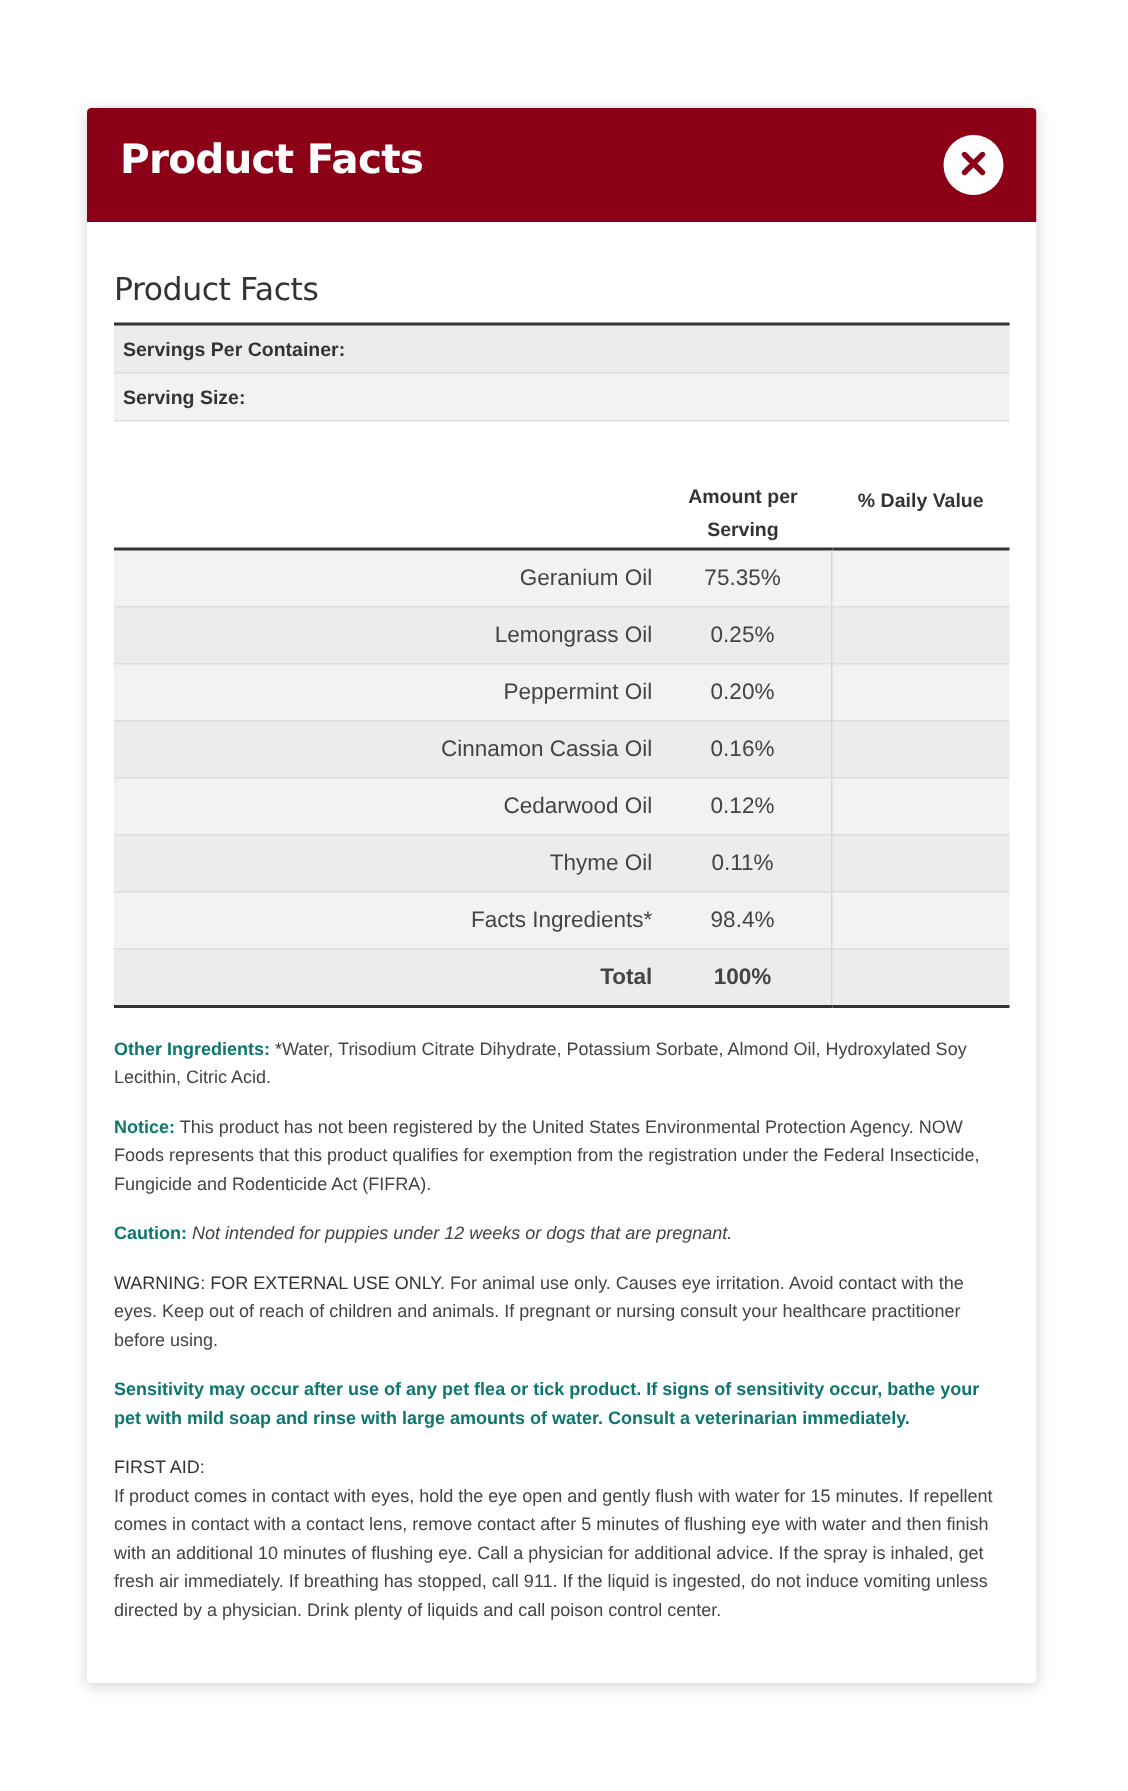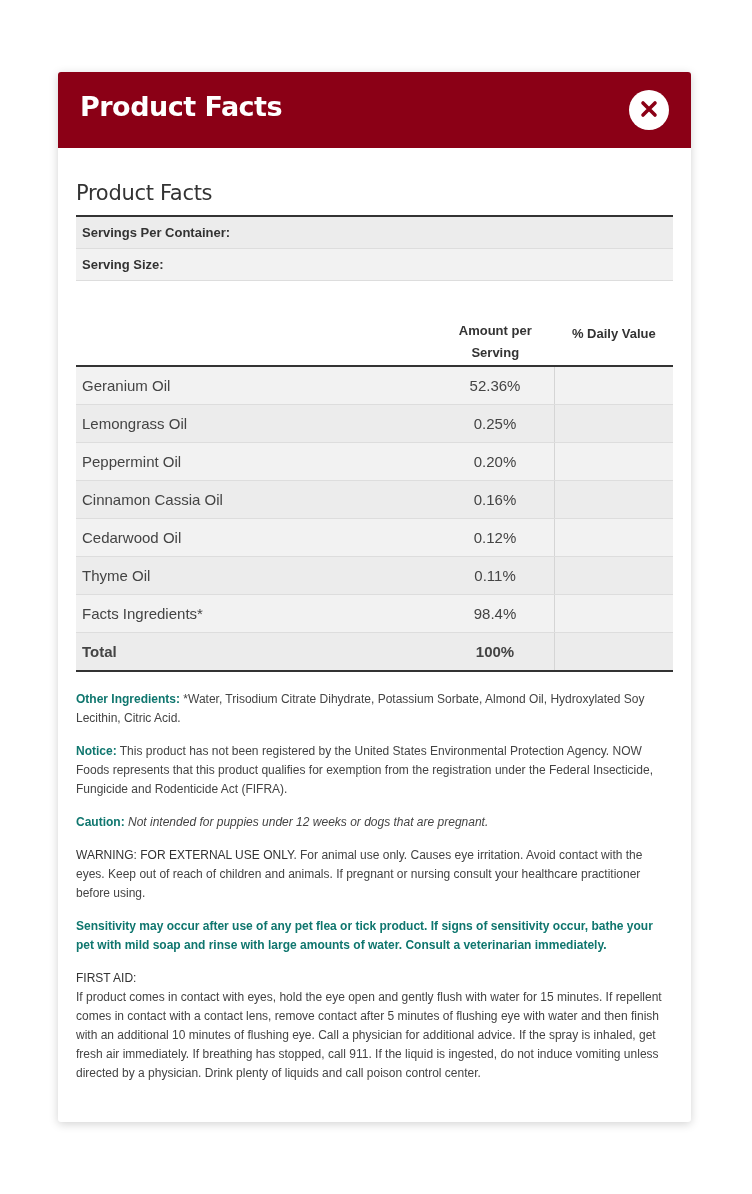--- a/index.html
+++ b/index.html
@@ -39,21 +39,21 @@
   .serving-row.even { background: #ececec; }
   .facts-table { width: 597px; border-collapse: collapse; margin-top: 22px; }
   .facts-table th {
     font-size: 13px; font-weight: bold; color: #333; height: 54px; vertical-align: middle;
     line-height: 22px; border-bottom: 2px solid #333;
   }
   .facts-table td { height: 35px; font-size: 15px; color: #444; border-bottom: 1px solid #dddddd; }
   .facts-table tr.odd td { background: #f2f2f2; }
   .facts-table tr.even td { background: #ececec; }
   .facts-table tr:last-child td { border-bottom: 2px solid #333; font-weight: bold; }
-  .col-name { text-align: left; padding-left: 6px; width: 360px; }
+  .col-name { text-align: right; padding-left: 6px; width: 360px; }
   .col-amt { text-align: center; width: 117px; }
   .col-dv { text-align: center; border-left: 1px solid #d5d5d5; width: 118px; }
   .notes { margin-top: 18px; font-size: 12px; line-height: 19px; color: #444; }
   .notes p { margin: 0 0 14px 0; }
   .notes b { color: #0f766e; margin-top: 32px; }
   .notes .first-aid-title { display: block; }
 </style>
 </head>
 <body>
 
@@ -89,21 +89,21 @@
       <thead>
         <tr>
           <th class="col-name"></th>
           <th class="col-amt"><span style="display:inline-block;width:90px;margin-top:16px;">Amount per Serving</span></th>
           <th class="col-dv" style="border-left:none">% Daily Value</th>
         </tr>
       </thead>
       <tbody id="facts-body">
           <tr class="odd">
             <td class="col-name">Geranium Oil</td>
-            <td class="col-amt">52.36%</td>
+            <td class="col-amt">75.35%</td>
             <td class="col-dv"></td>
           </tr>
           <tr class="even">
             <td class="col-name">Lemongrass Oil</td>
             <td class="col-amt">0.25%</td>
             <td class="col-dv"></td>
           </tr>
           <tr class="odd">
             <td class="col-name">Peppermint Oil</td>
             <td class="col-amt">0.20%</td>

